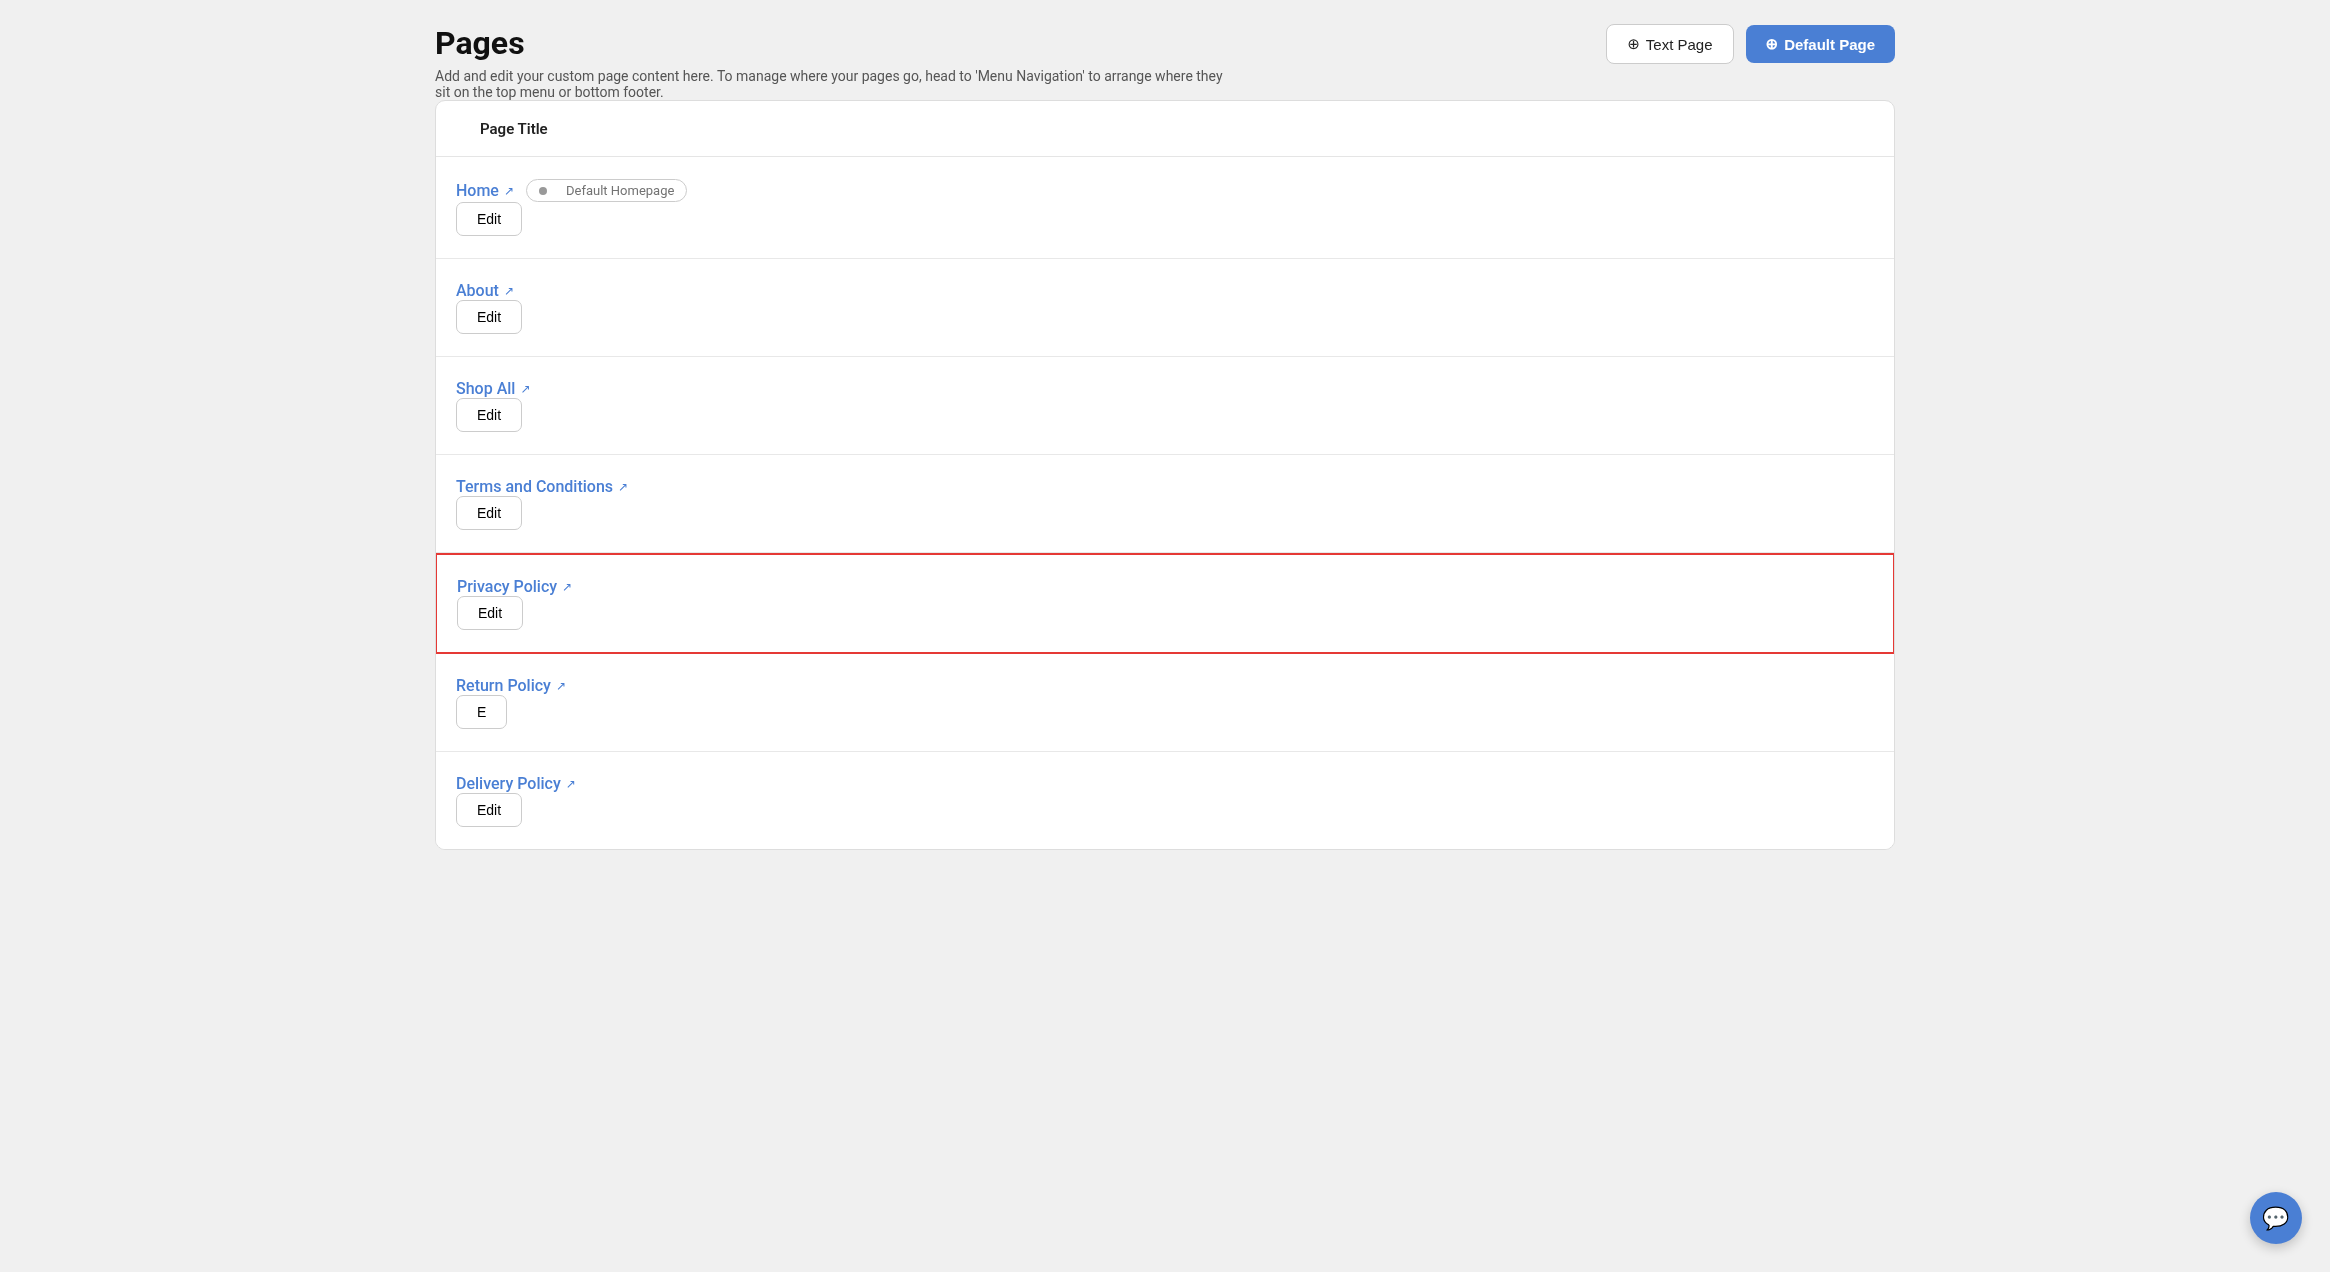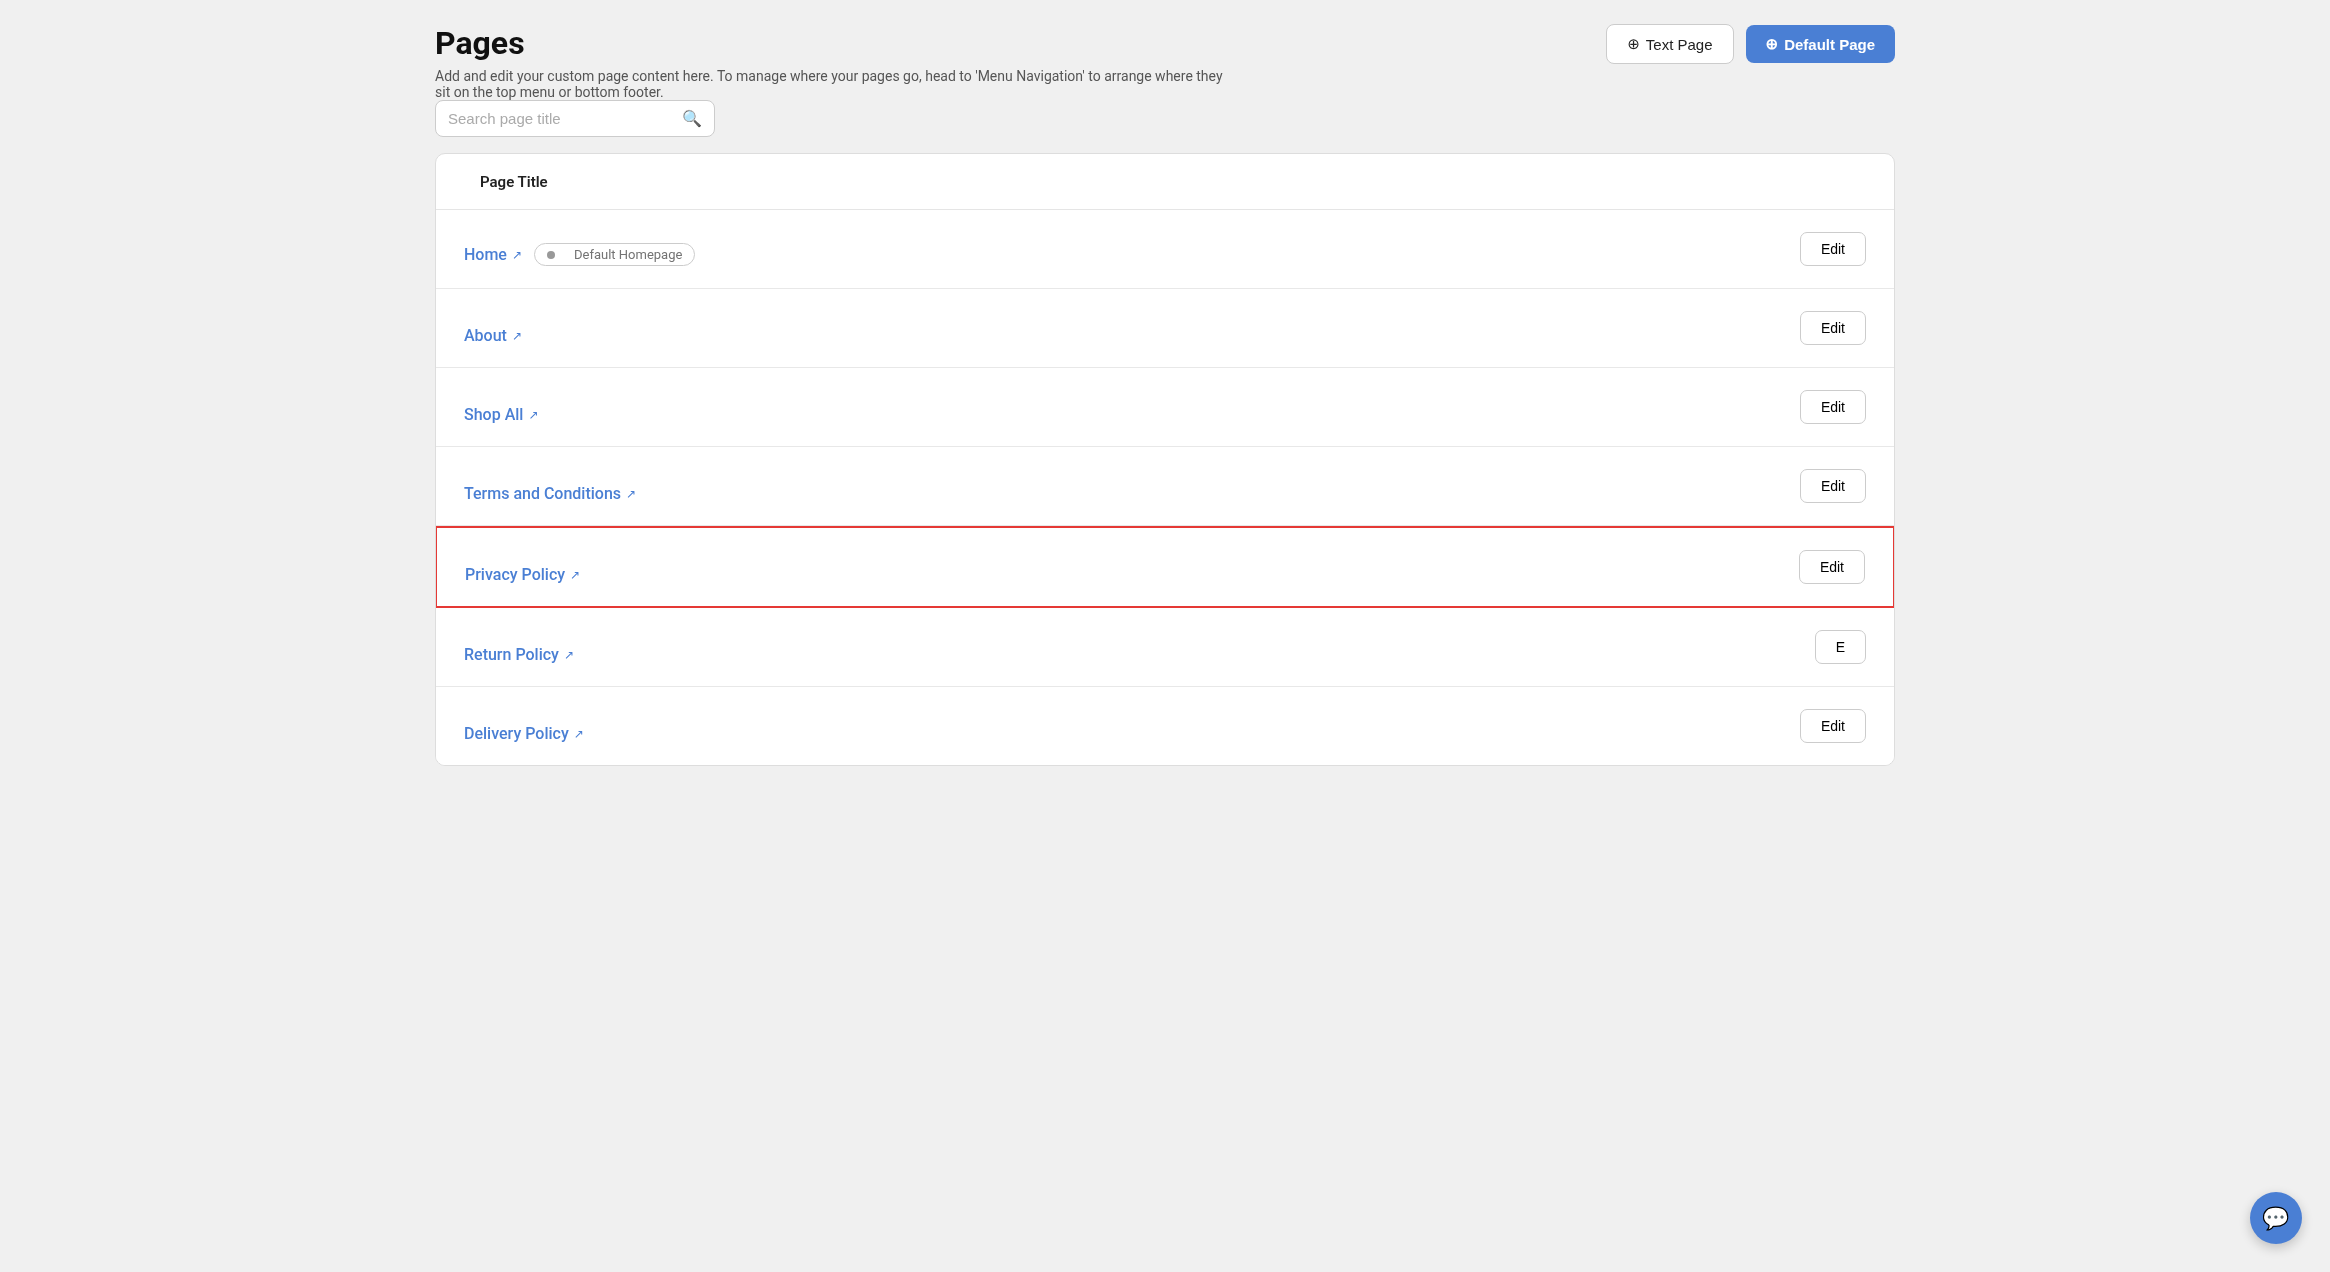--- a/index.html
+++ b/index.html
@@ -101,25 +101,26 @@
       padding: 18px 44px;
       border-bottom: 1px solid #e5e5e5;
     }
     .table-header span {
       font-size: 15px;
       font-weight: 600;
       color: #222;
     }
     .table-row {
       display: flex;
-      align-items: flex-end;
+      align-items: flex-start;
       justify-content: space-between;
-      padding: 22px 28px;
+      padding: 22px 20px;
       border-bottom: 1px solid #e8e8e8;
       background: #fff;
+      flex-direction: column;
     }
     .table-row:last-child {
       border-bottom: none;
     }
     .table-row.highlighted {
       border: 2.5px solid #e53935;
       margin: 0 -1px;
     }
     .row-left {
       display: flex;
@@ -202,26 +203,20 @@
         <span>⊕</span>
         <span>Text Page</span>
       </button>
       <button class="btn-advanced-page">
         <span>⊕</span>
         <span>Default Page</span>
       </button>
     </div>
   </div>
 
-  <div class="search-bar-row">
-    <div class="search-input-wrapper">
-      <input type="text" placeholder="Search page title" style="">
-      <span class="search-icon">🔍</span>
-    </div>
-  </div>
 
   <div class="table-container">
     <div class="table-header">
       <span>Page Title</span>
     </div>
 
     <div id="table-body">
         <div class="table-row">
           <div class="row-left">
             <a class="page-link" href="#">Home <span class="external-icon">↗</span></a>

